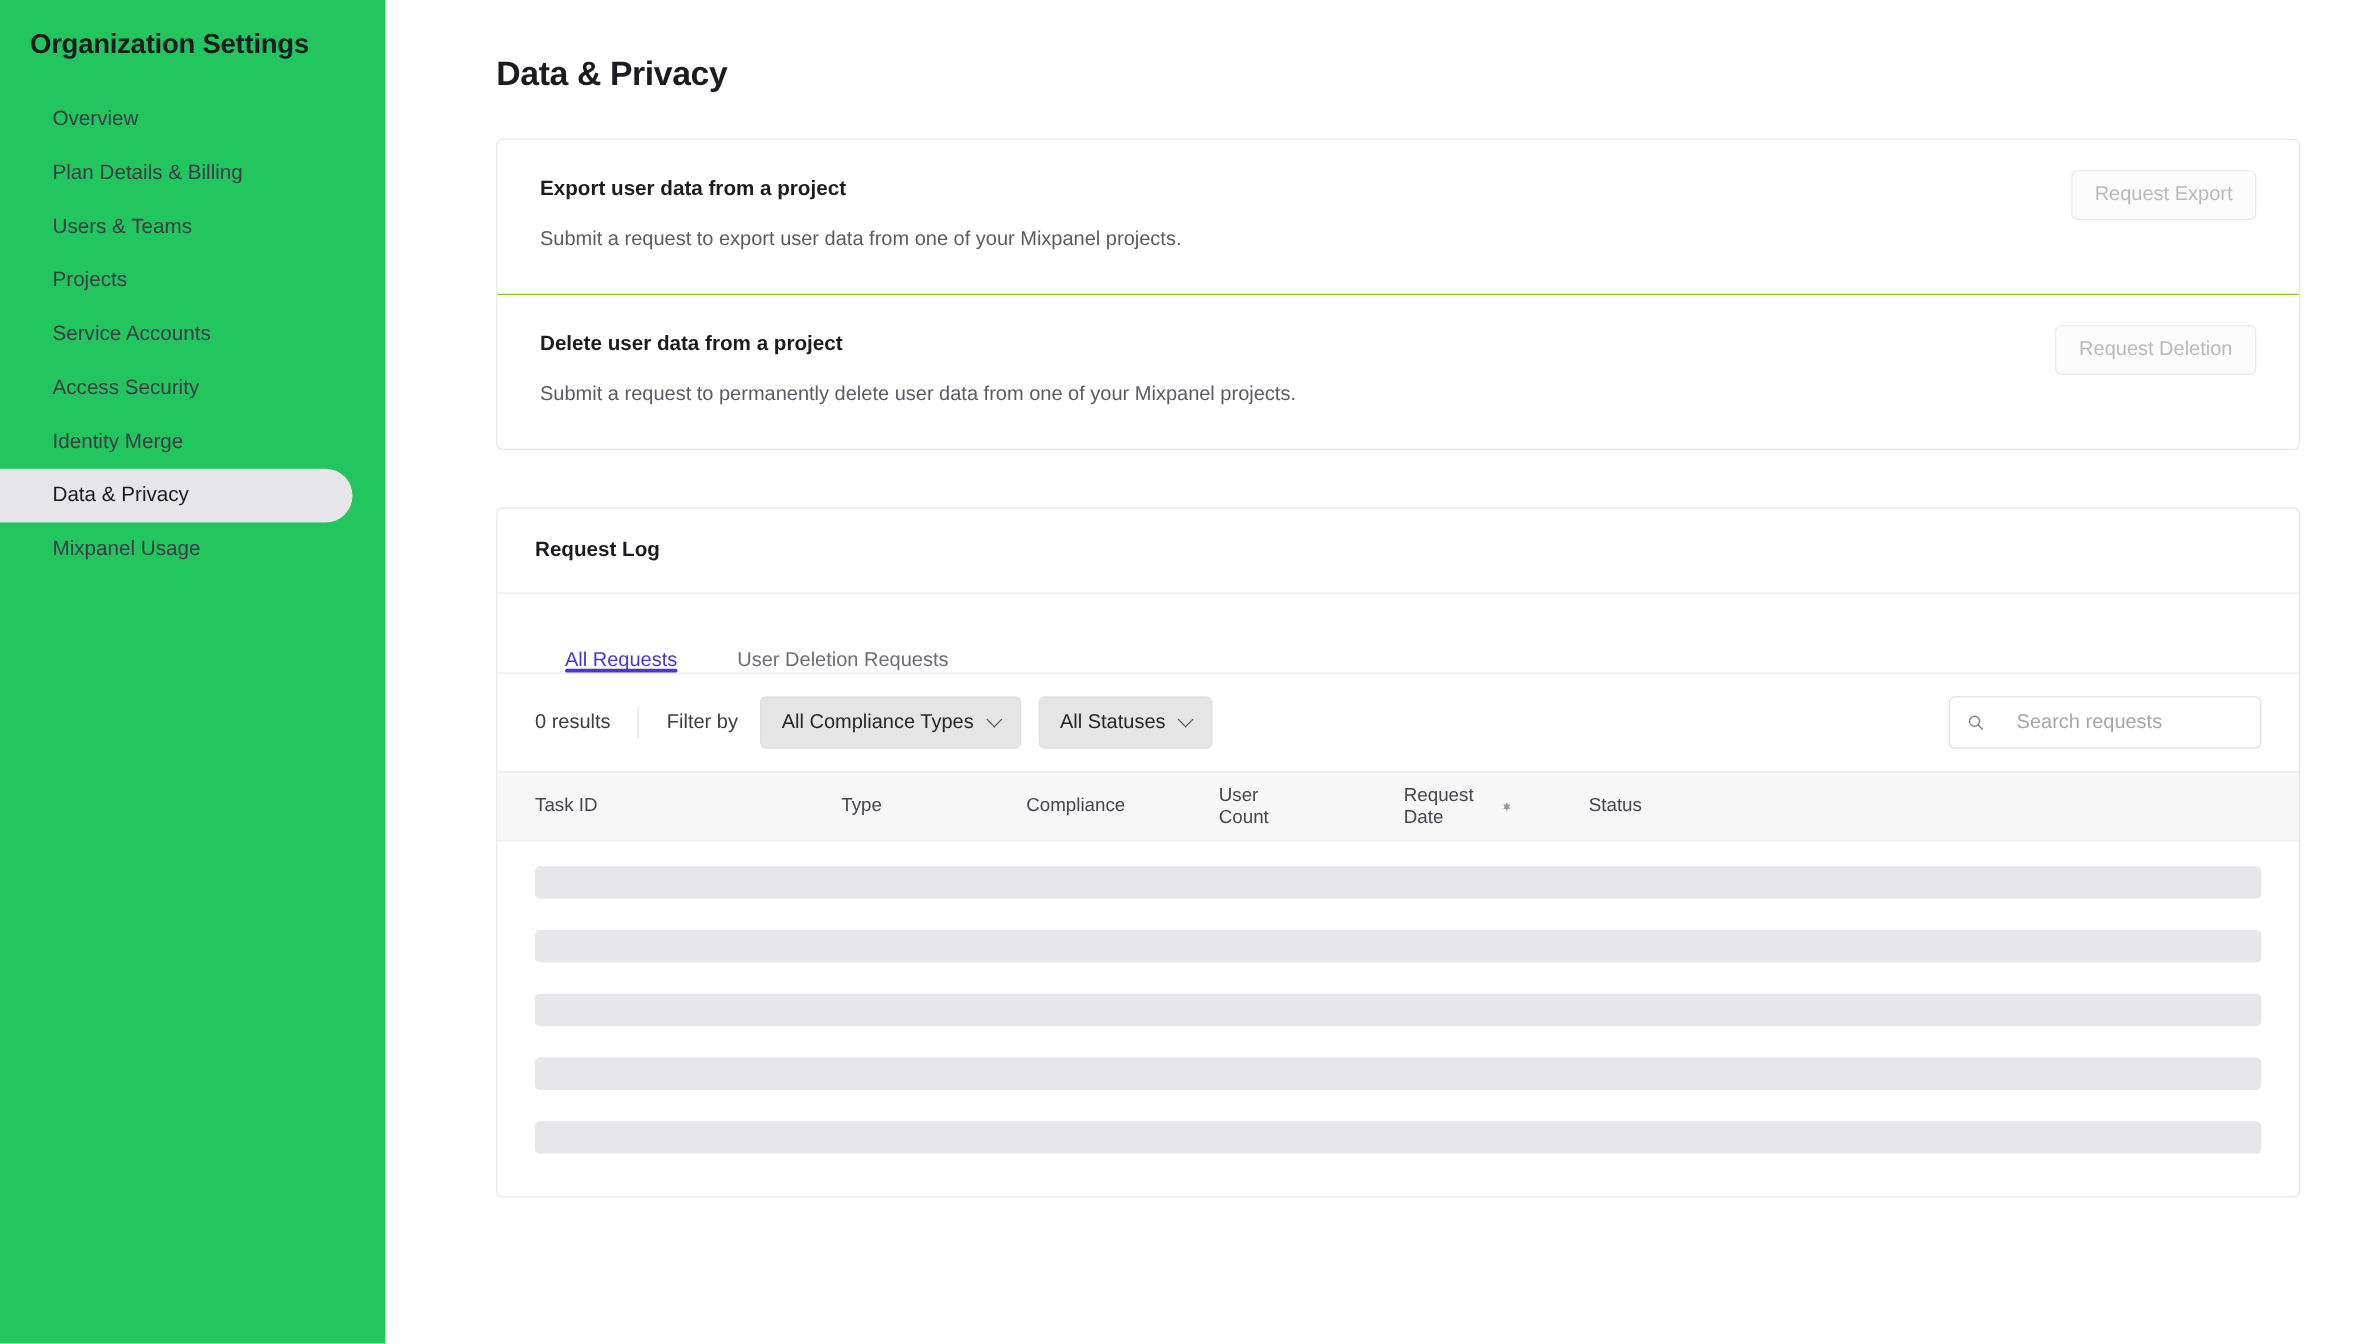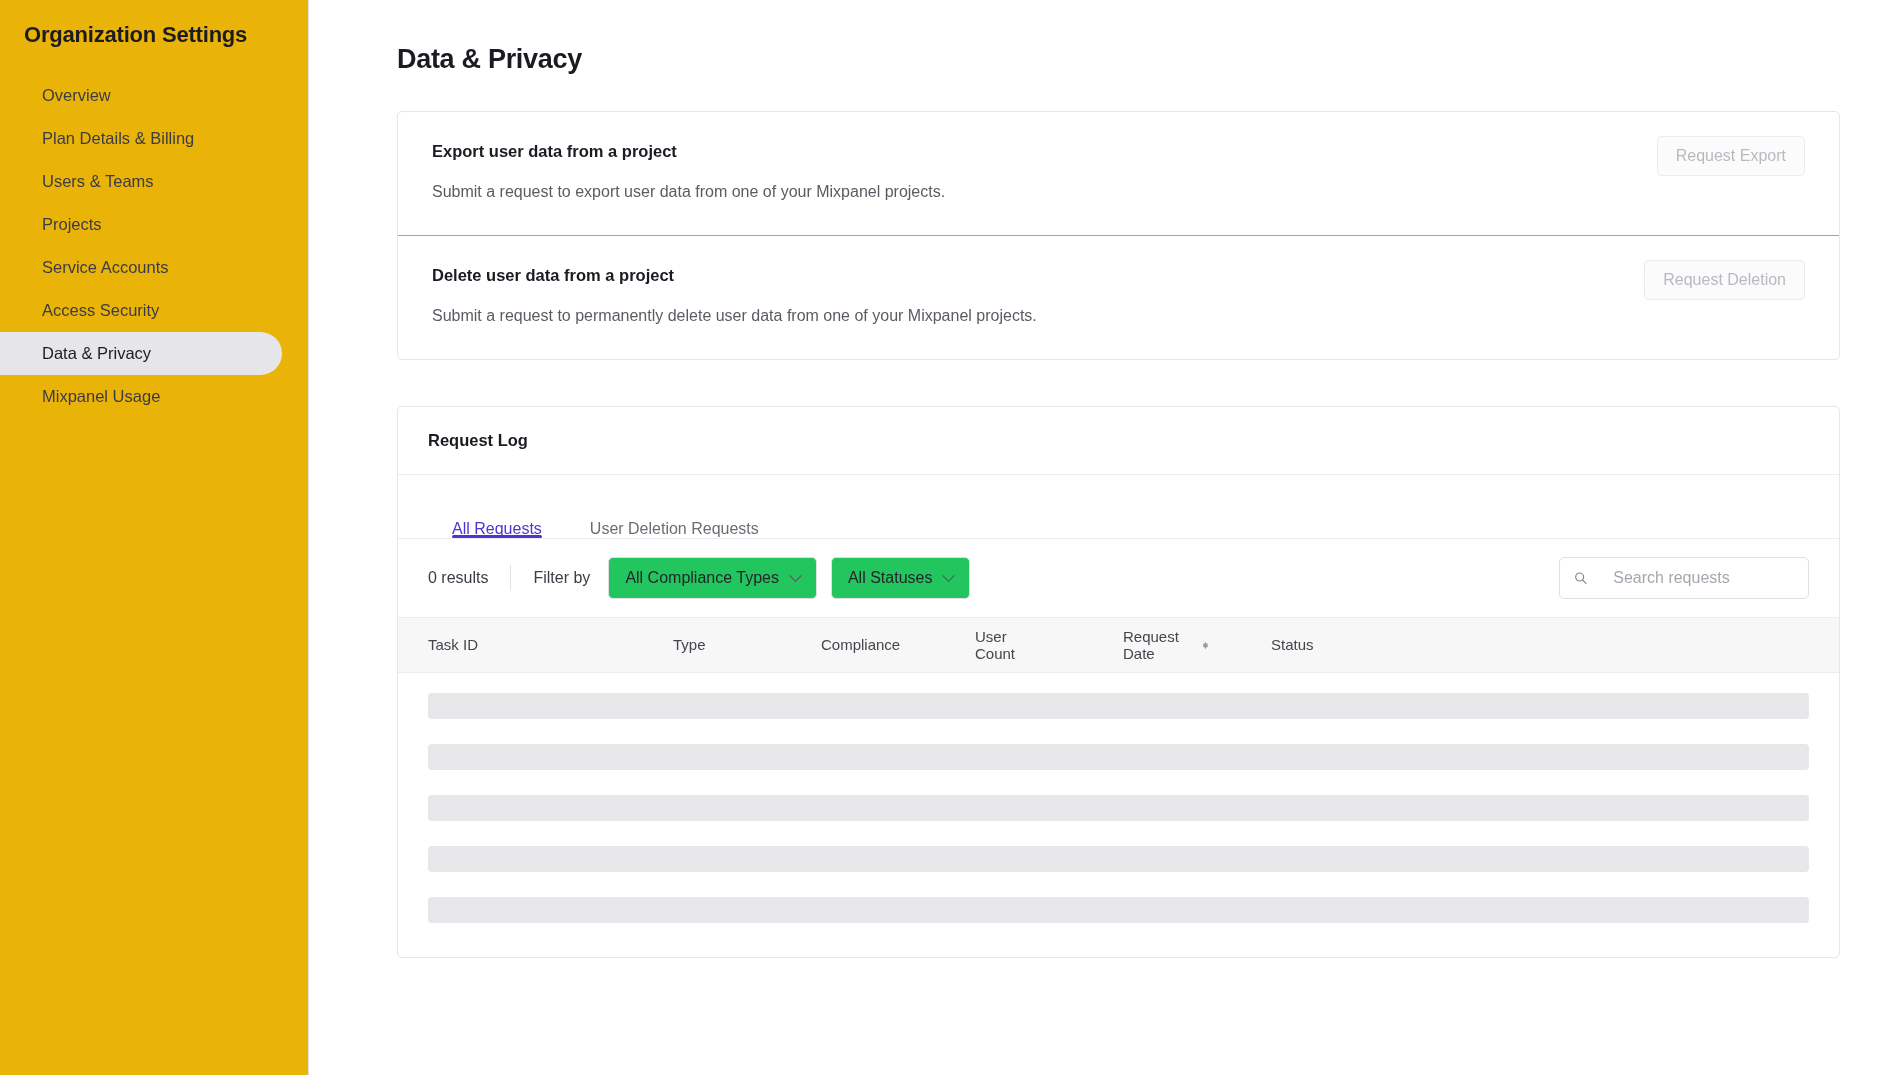--- a/index.html
+++ b/index.html
@@ -17,21 +17,21 @@
     display: flex;
     width: 1886px;
     height: 1075px;
   }
 
   
   .sidebar {
     width: 309px;
     min-width: 309px;
     height: 100%;
-    background: #eab308;
+    background: #22c55e;
     border-right: 1px solid #e3e3e6;
     padding-top: 22px;
   }
   .sidebar-title {
     font-size: 22px;
     font-weight: bold;
     color: #1b1b21;
     padding: 0 24px;
     margin-bottom: 26px;
     letter-spacing: -0.2px;
@@ -172,21 +172,21 @@
   }
   .filter-label {
     font-size: 16px;
     color: #3c3c44;
     margin-right: 18px;
   }
   .select {
     height: 42px;
     border: 1px solid #e0e0e3;
     border-radius: 5px;
-    background: #22c55e;
+    background: #e5e5e5;
     display: flex;
     align-items: center;
     gap: 12px;
     padding: 0 16px;
     font-size: 16px;
     color: #25252b;
     cursor: pointer;
     margin-right: 14px;
     font-weight: 500;
   }
@@ -274,20 +274,23 @@
       </div>
       <div class="nav-item">
         <span>Projects</span>
       </div>
       <div class="nav-item">
         <span>Service Accounts</span>
       </div>
       <div class="nav-item">
         <span>Access Security</span>
       </div>
+      <div class="nav-item">
+        <span>Identity Merge</span>
+      </div>
       <div class="nav-item active">
         <span>Data &amp; Privacy</span>
       </div>
       <div class="nav-item">
         <span>Mixpanel Usage</span>
       </div>
     </nav>
   </aside>
 
   <main class="main">

